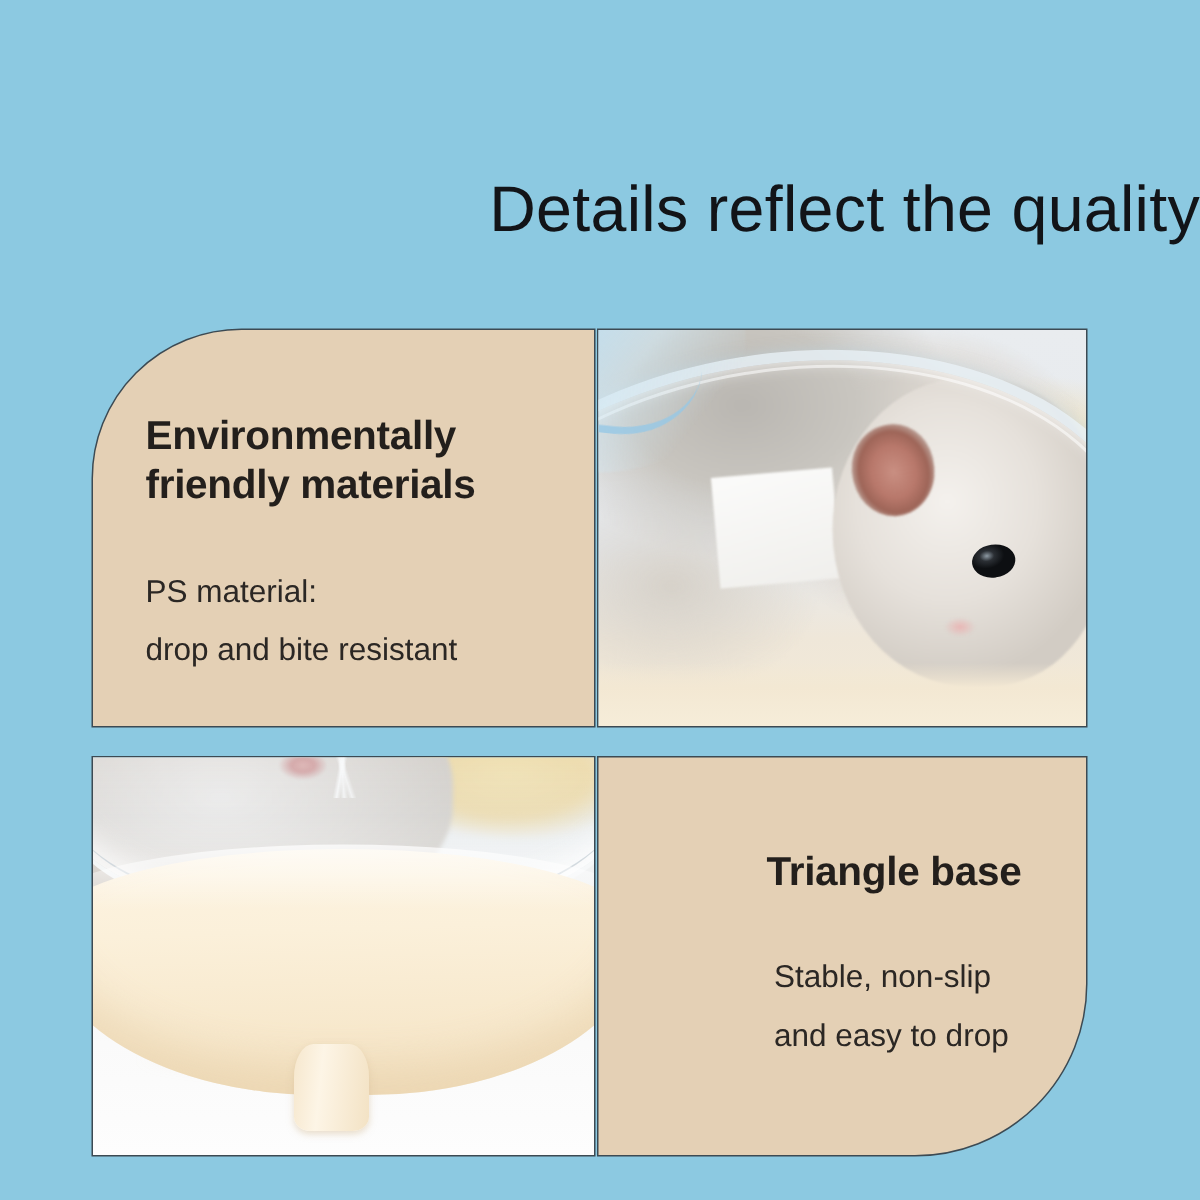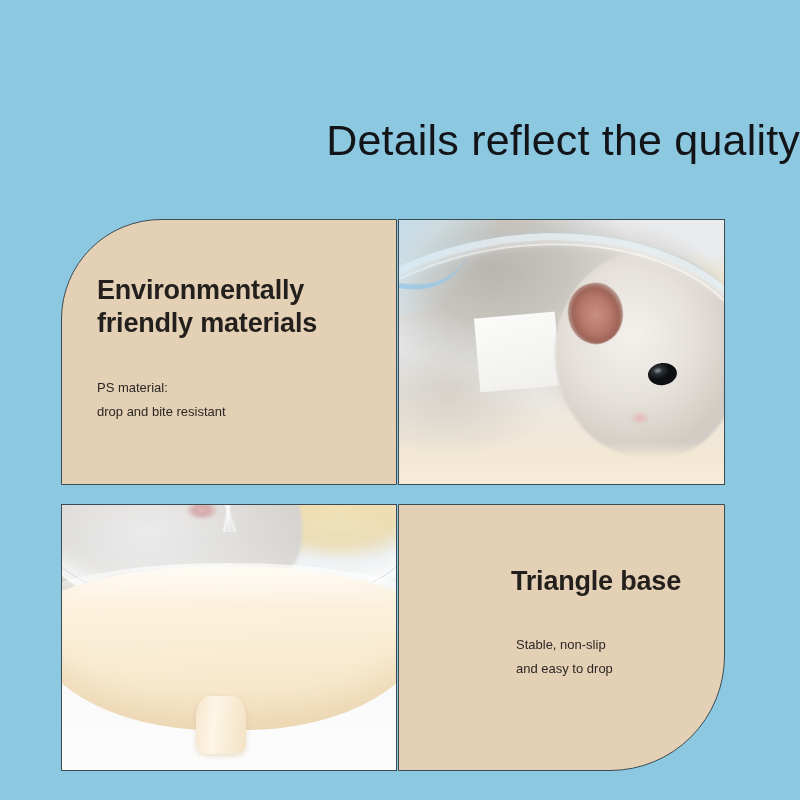--- a/index.html
+++ b/index.html
@@ -91,21 +91,21 @@
     font-size: 27px;
     line-height: 1.22;
     color: #231f1c;
     font-family: "Liberation Sans", sans-serif;
     letter-spacing: -0.2px;
     white-space: pre-line;
   }
   .card-body {
     position: absolute;
     font-weight: 400;
-    font-size: 13px;
+    font-size: 21px;
     line-height: 1.85;
     color: #2b2724;
     font-family: "Liberation Sans", sans-serif;
     white-space: pre-line;
   }
 
   .panel-tl .card-heading { left: 35px; top: 54px; width: 290px; }
   .panel-tl .card-body    { left: 35px; top: 156px; width: 280px; }
 
   .panel-br .card-heading { left: 112px; top: 60px; width: 230px; }

